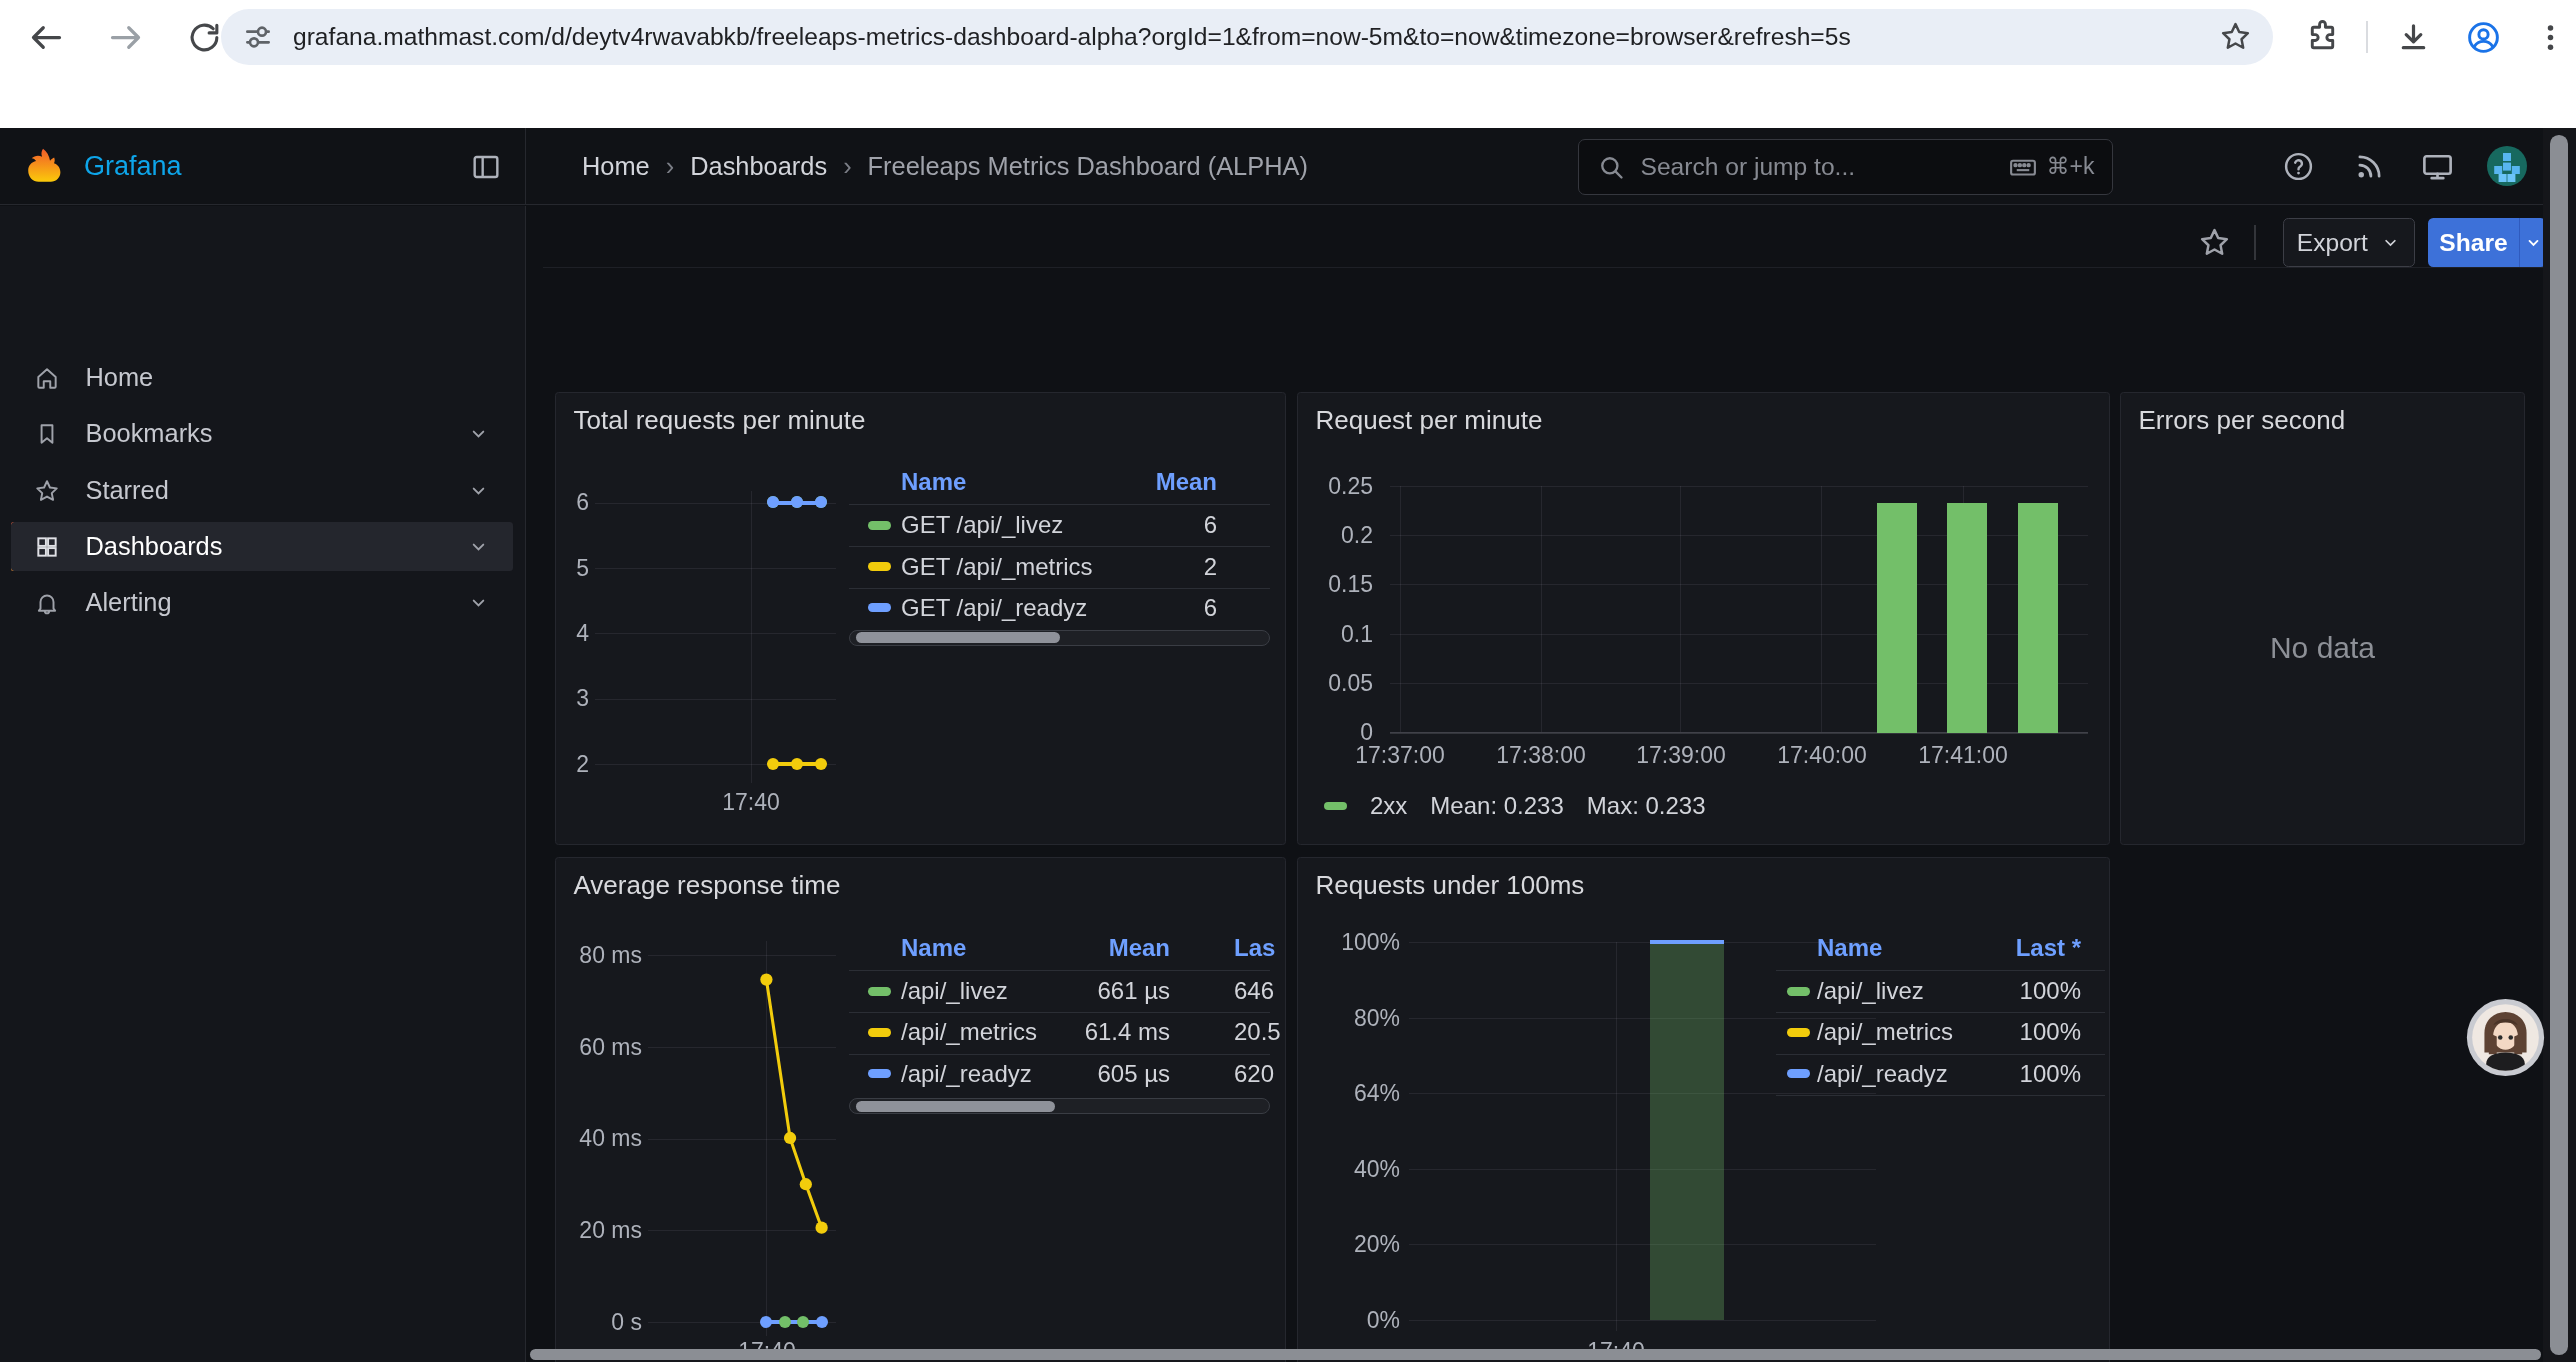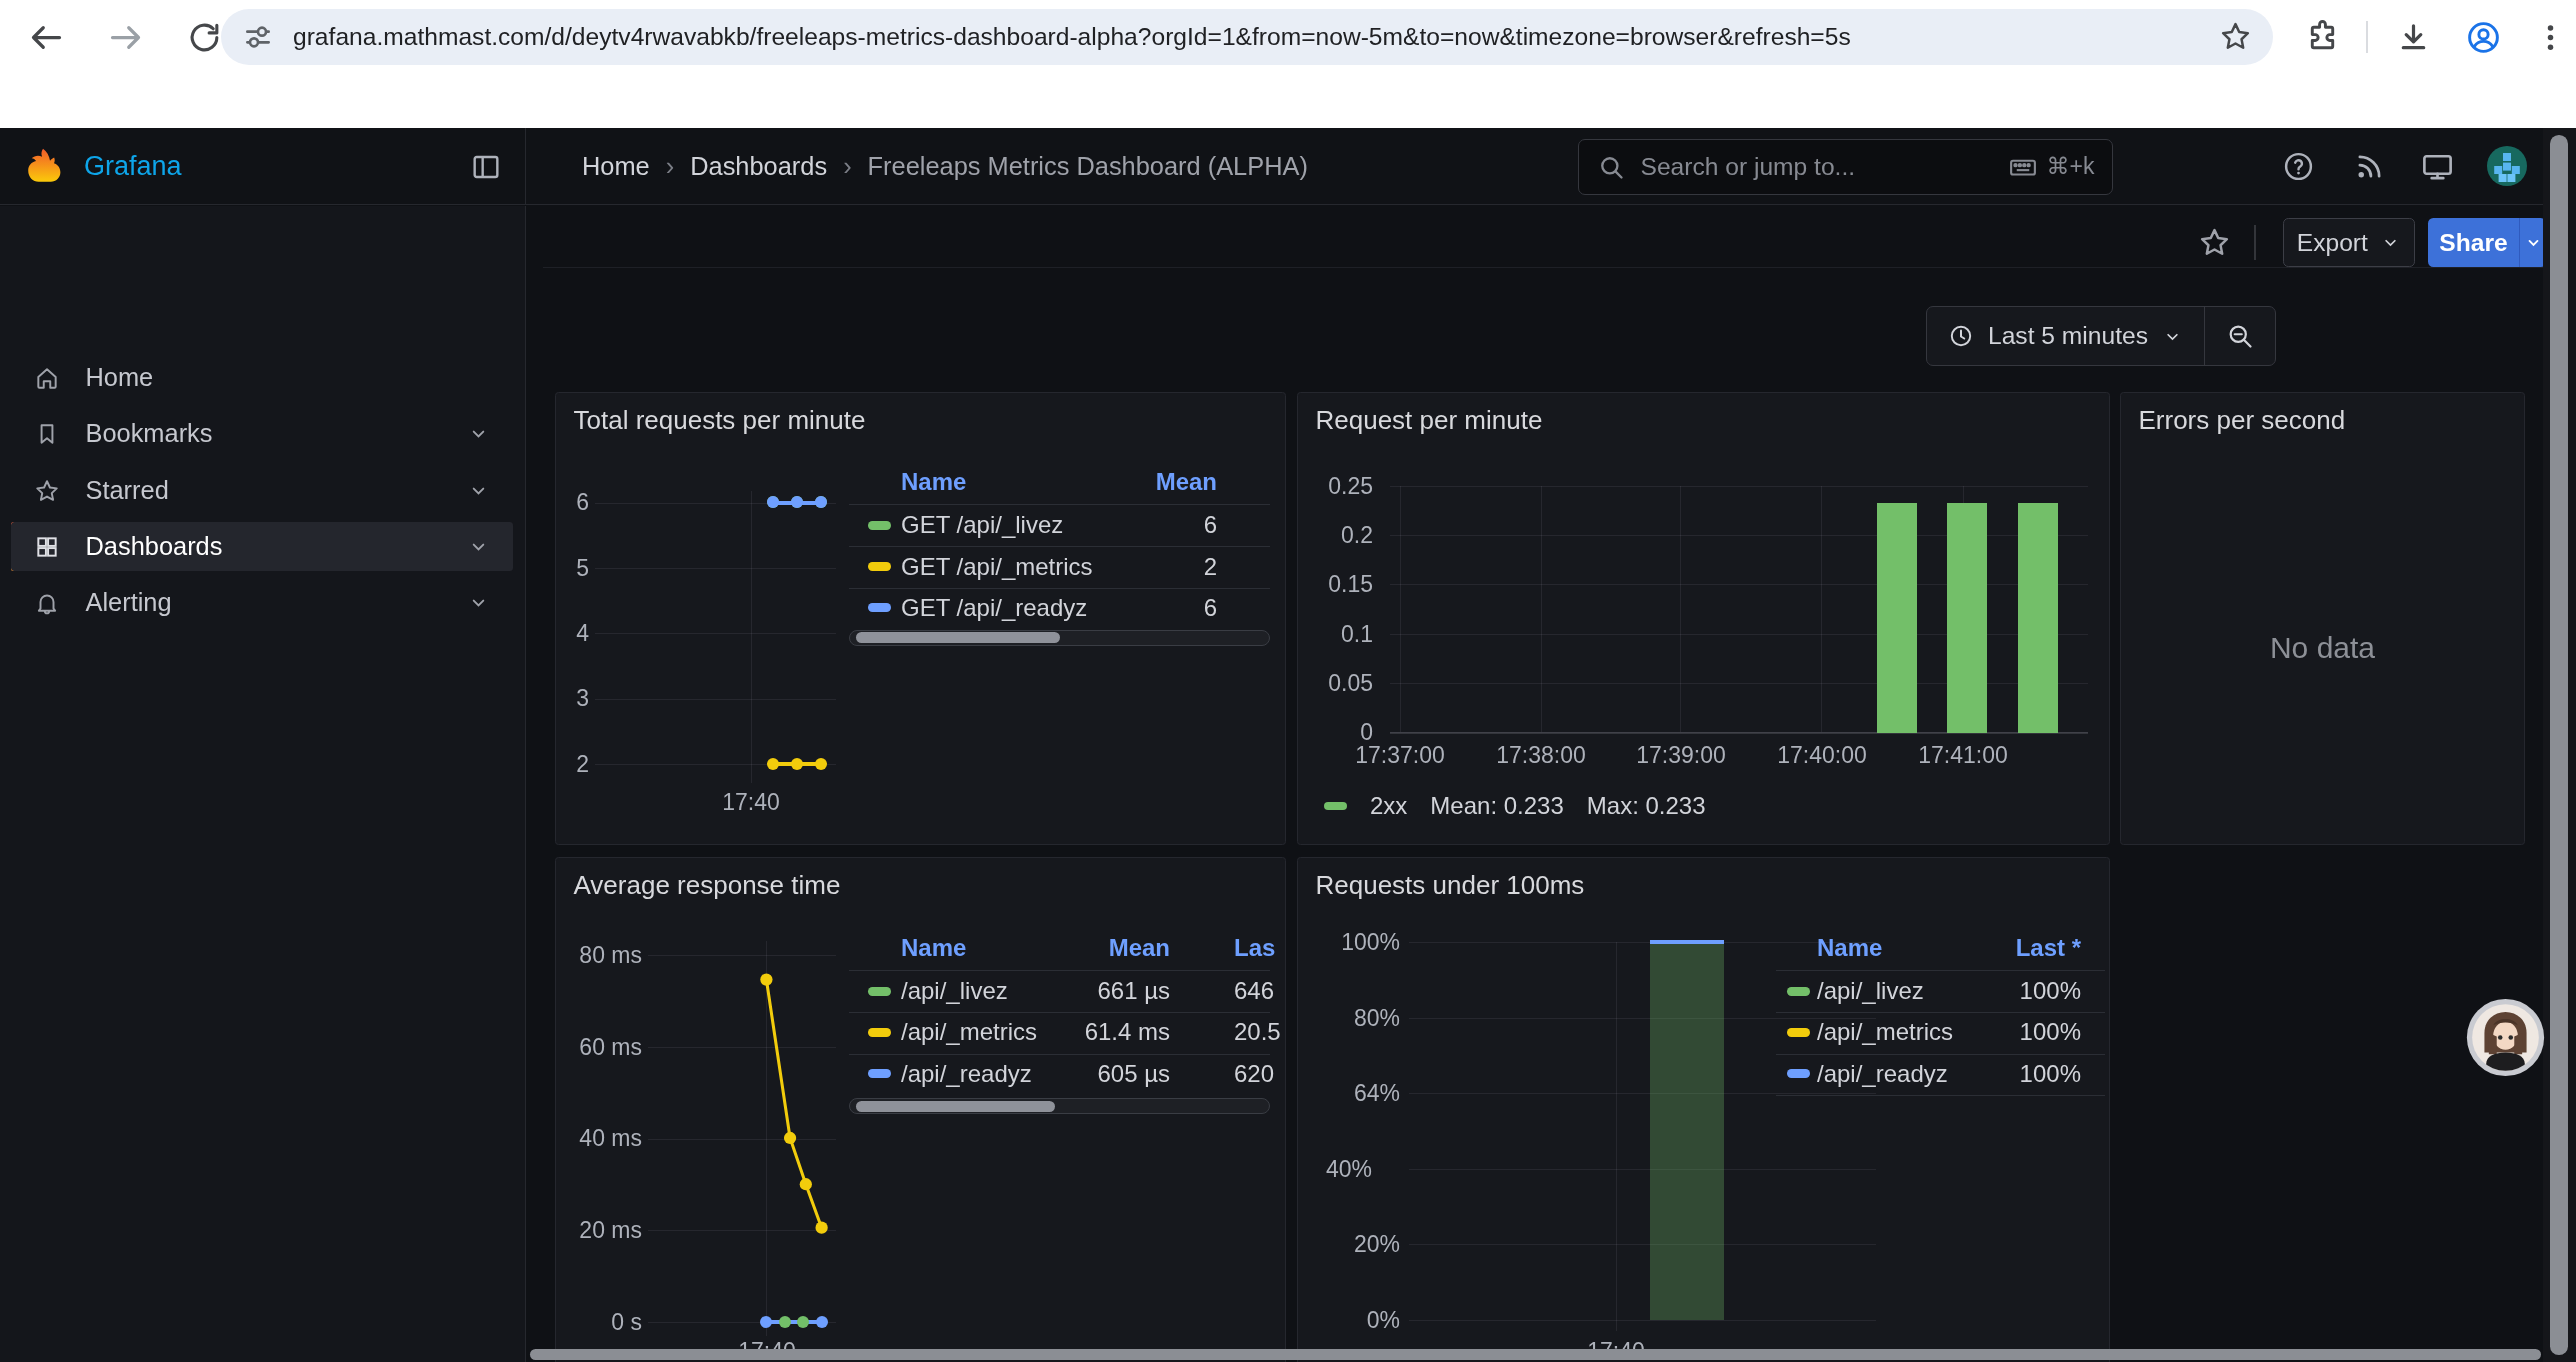--- a/index.html
+++ b/index.html
@@ -317,38 +317,20 @@
       <div class="btn share-main" style="left:1885px;width:91px">
         <span>Share</span>
       </div>
       <div class="btn share-chev" style="left:1976px;width:27px">
         <svg width="19" height="19" viewBox="0 0 24 24" fill="none" stroke="currentColor" stroke-width="2.4" stroke-linecap="round">
             <path d="M7 10l5 5 5-5"></path>
           </svg>
       </div>
     </div>
     <div class="time-row">
-      <div class="tbtn-group" style="left:1399px">
-        <div class="tseg">
-          <svg width="26" height="26" viewBox="0 0 24 24" fill="none" stroke="currentColor" stroke-width="1.8" stroke-linecap="round">
-              <circle cx="12" cy="12" r="8.5"></circle>
-              <path d="M12 7v5.5l3 1.8"></path>
-            </svg>
-          <span>Last 5 minutes</span>
-          <svg width="21" height="21" viewBox="0 0 24 24" fill="none" stroke="currentColor" stroke-width="2" stroke-linecap="round">
-              <path d="M7 10l5 5 5-5"></path>
-            </svg>
-        </div>
-        <div class="tseg">
-          <svg width="28" height="28" viewBox="0 0 24 24" fill="none" stroke="currentColor" stroke-width="1.9" stroke-linecap="round">
-              <circle cx="10.5" cy="10.5" r="6.5"></circle>
-              <path d="M15.5 15.5L21 21M7.5 10.5h6"></path>
-            </svg>
-        </div>
-      </div>
     </div>
   </div>
 
   <section class="panel" id="panelA" style="left:555px;top:264px;width:731px;height:453px">
     <div class="ptitle">Total requests per minute</div>
     <div class="plot" id="plotA">
         <div class="tick" style="left: 0px; width: 33px; top: 96px; text-align: right;">6</div>
         <div class="tick" style="left: 0px; width: 33px; top: 162px; text-align: right;">5</div>
         <div class="tick" style="left: 0px; width: 33px; top: 227px; text-align: right;">4</div>
         <div class="tick" style="left: 0px; width: 33px; top: 292px; text-align: right;">3</div>
@@ -483,21 +465,21 @@
         <div class="lthumb" style="left: 300px; width: 199px; top: 243px; height: 10.5px;"></div>
       </div>
   </section>
 
   <section class="panel" id="panelE" style="left:1297px;top:729px;width:813px;height:517px">
     <div class="ptitle">Requests under 100ms</div>
     <div class="plot" id="plotE">
         <div class="tick" style="left: 0px; width: 102px; top: 71px; text-align: right;">100%</div>
         <div class="tick" style="left: 0px; width: 102px; top: 147px; text-align: right;">80%</div>
         <div class="tick" style="left: 0px; width: 102px; top: 222px; text-align: right;">64%</div>
-        <div class="tick" style="left: 0px; width: 102px; top: 298px; text-align: center;">40%</div>
+        <div class="tick" style="left: 0px; width: 102px; top: 298px; text-align: right;">40%</div>
         <div class="tick" style="left: 0px; width: 102px; top: 373px; text-align: right;">20%</div>
         <div class="tick" style="left: 0px; width: 102px; top: 449px; text-align: right;">0%</div>
         <div class="hgrid" style="left: 111px; width: 467px; top: 84px;"></div>
         <div class="hgrid" style="left: 111px; width: 467px; top: 160px;"></div>
         <div class="hgrid" style="left: 111px; width: 467px; top: 235px;"></div>
         <div class="hgrid" style="left: 111px; width: 467px; top: 311px;"></div>
         <div class="hgrid" style="left: 111px; width: 467px; top: 386px;"></div>
         <div class="hgrid" style="left: 111px; width: 467px; top: 462px;"></div>
         <div class="vgrid" style="left: 318px; top: 84px; height: 389px;"></div>
         <div class="tick" style="left: 274px; top: 480px; width: 88px; text-align: center;">17:40</div>

